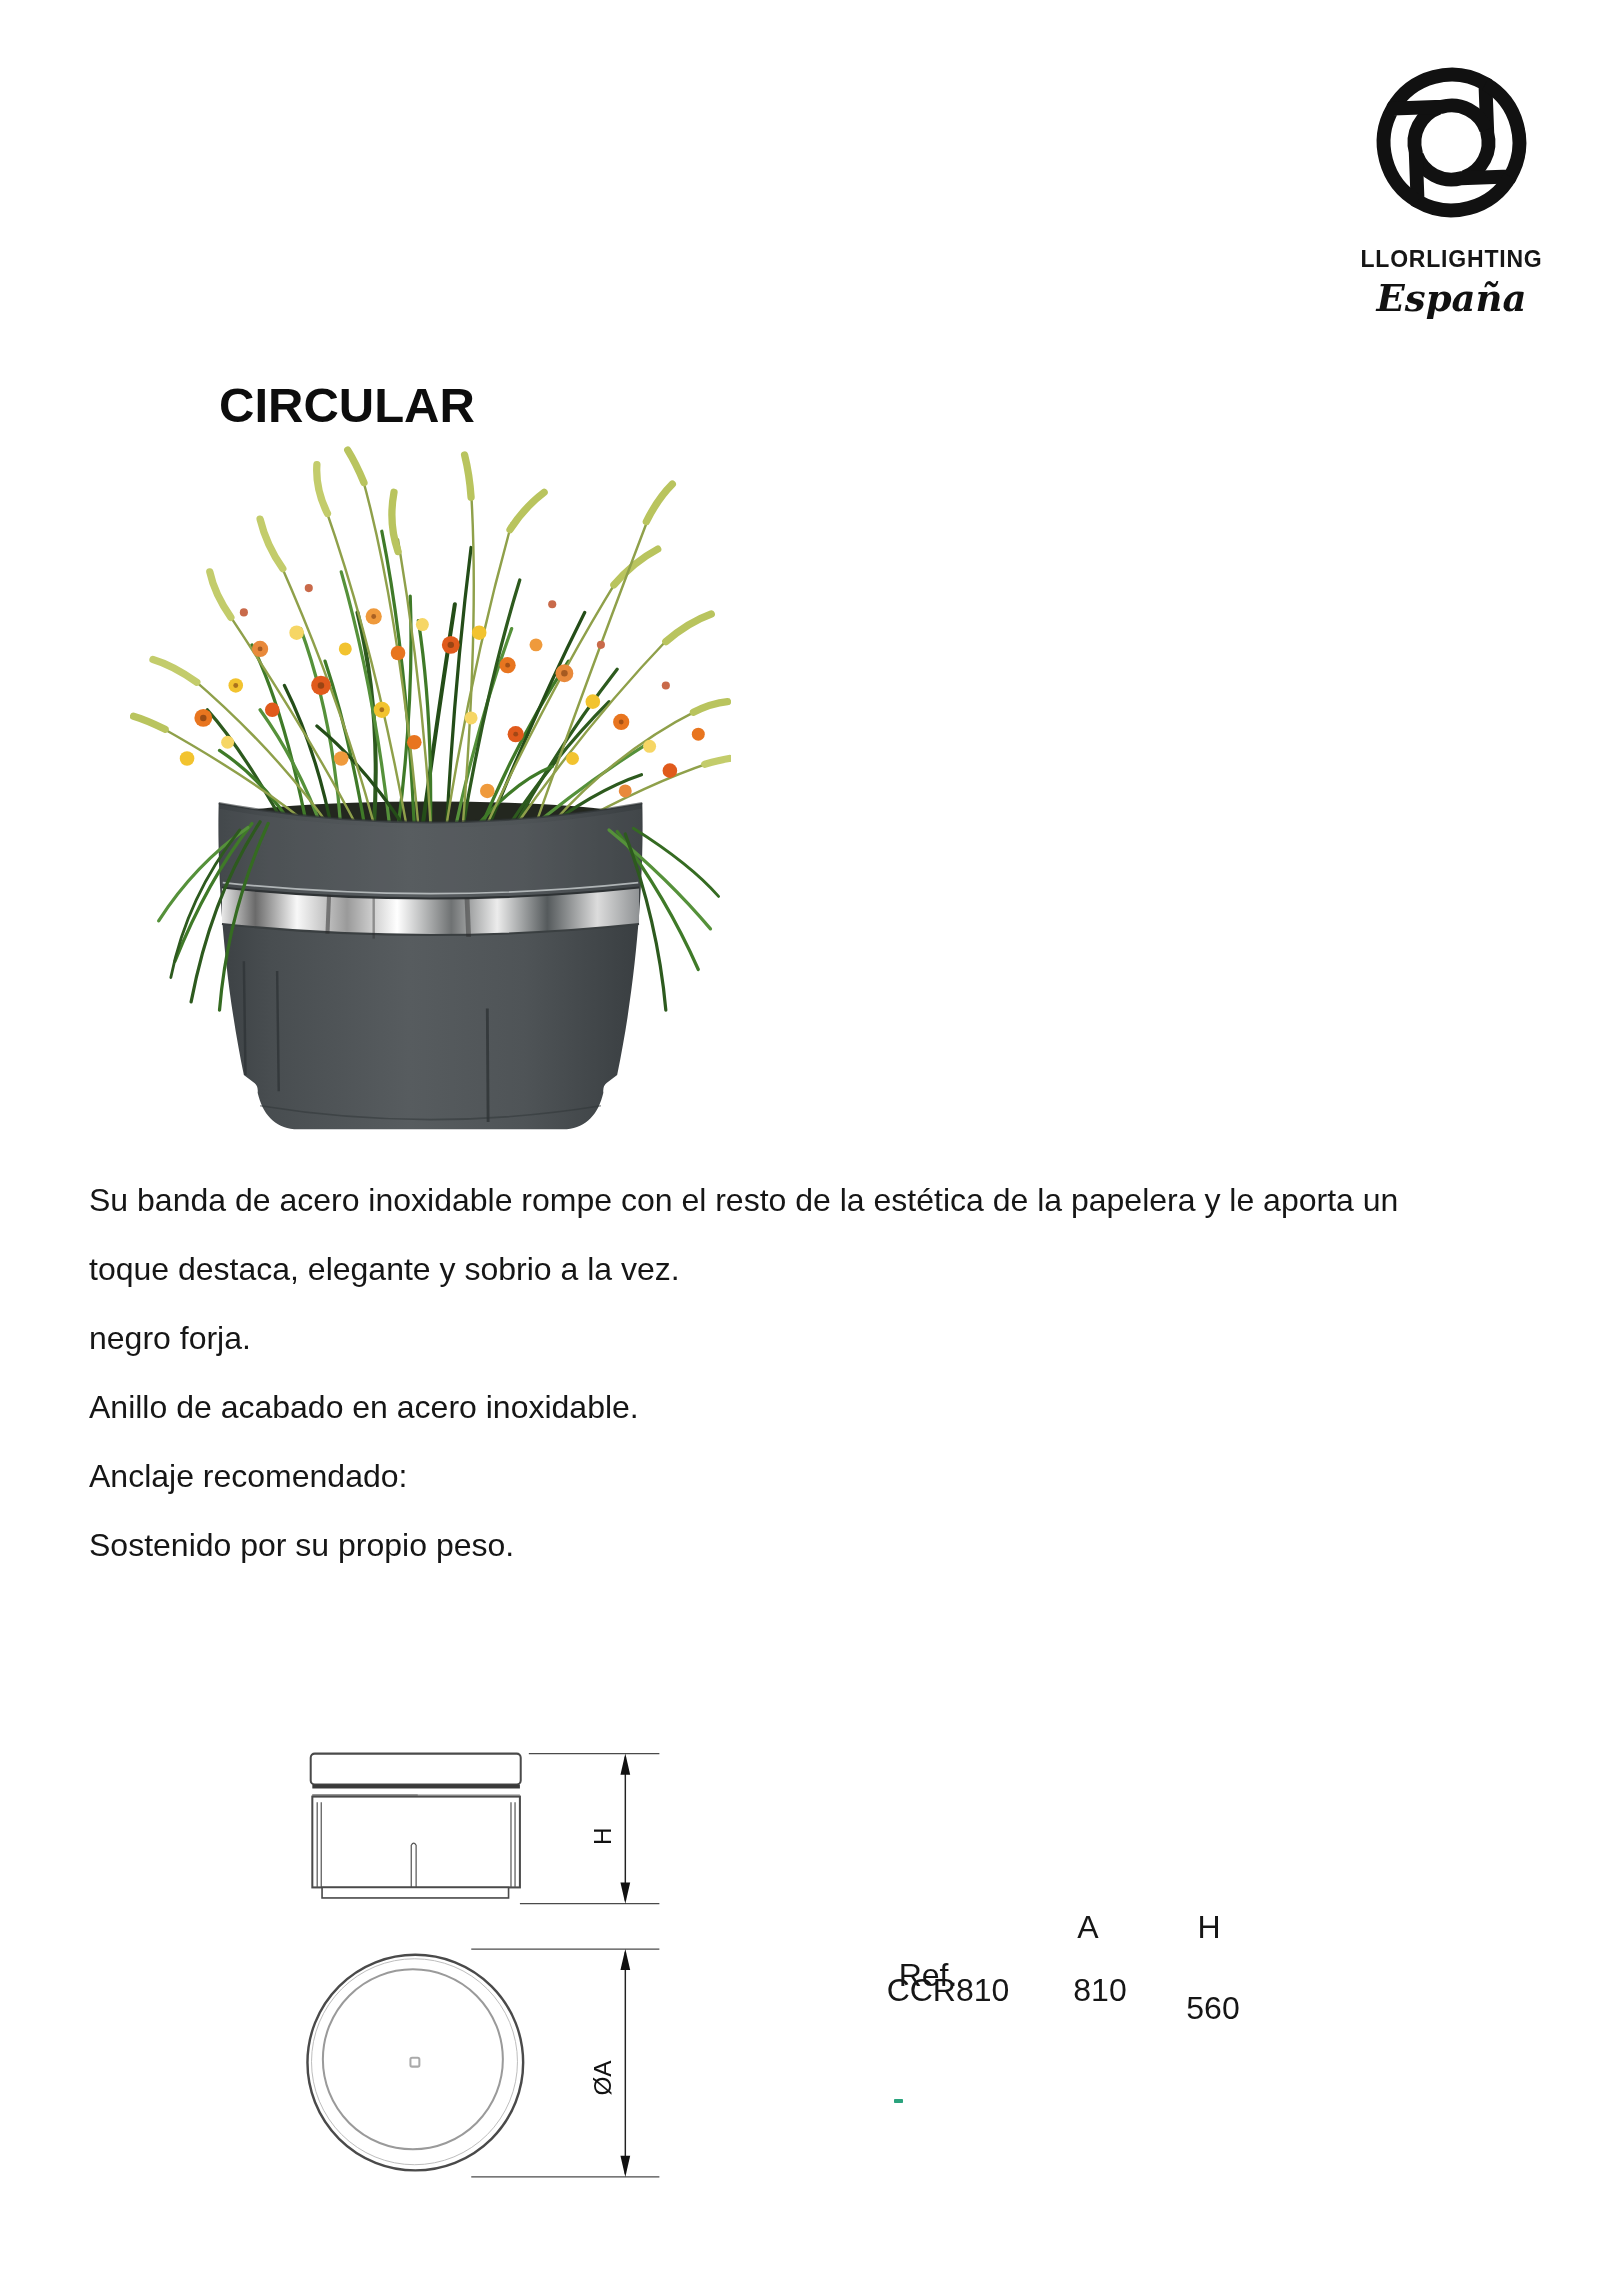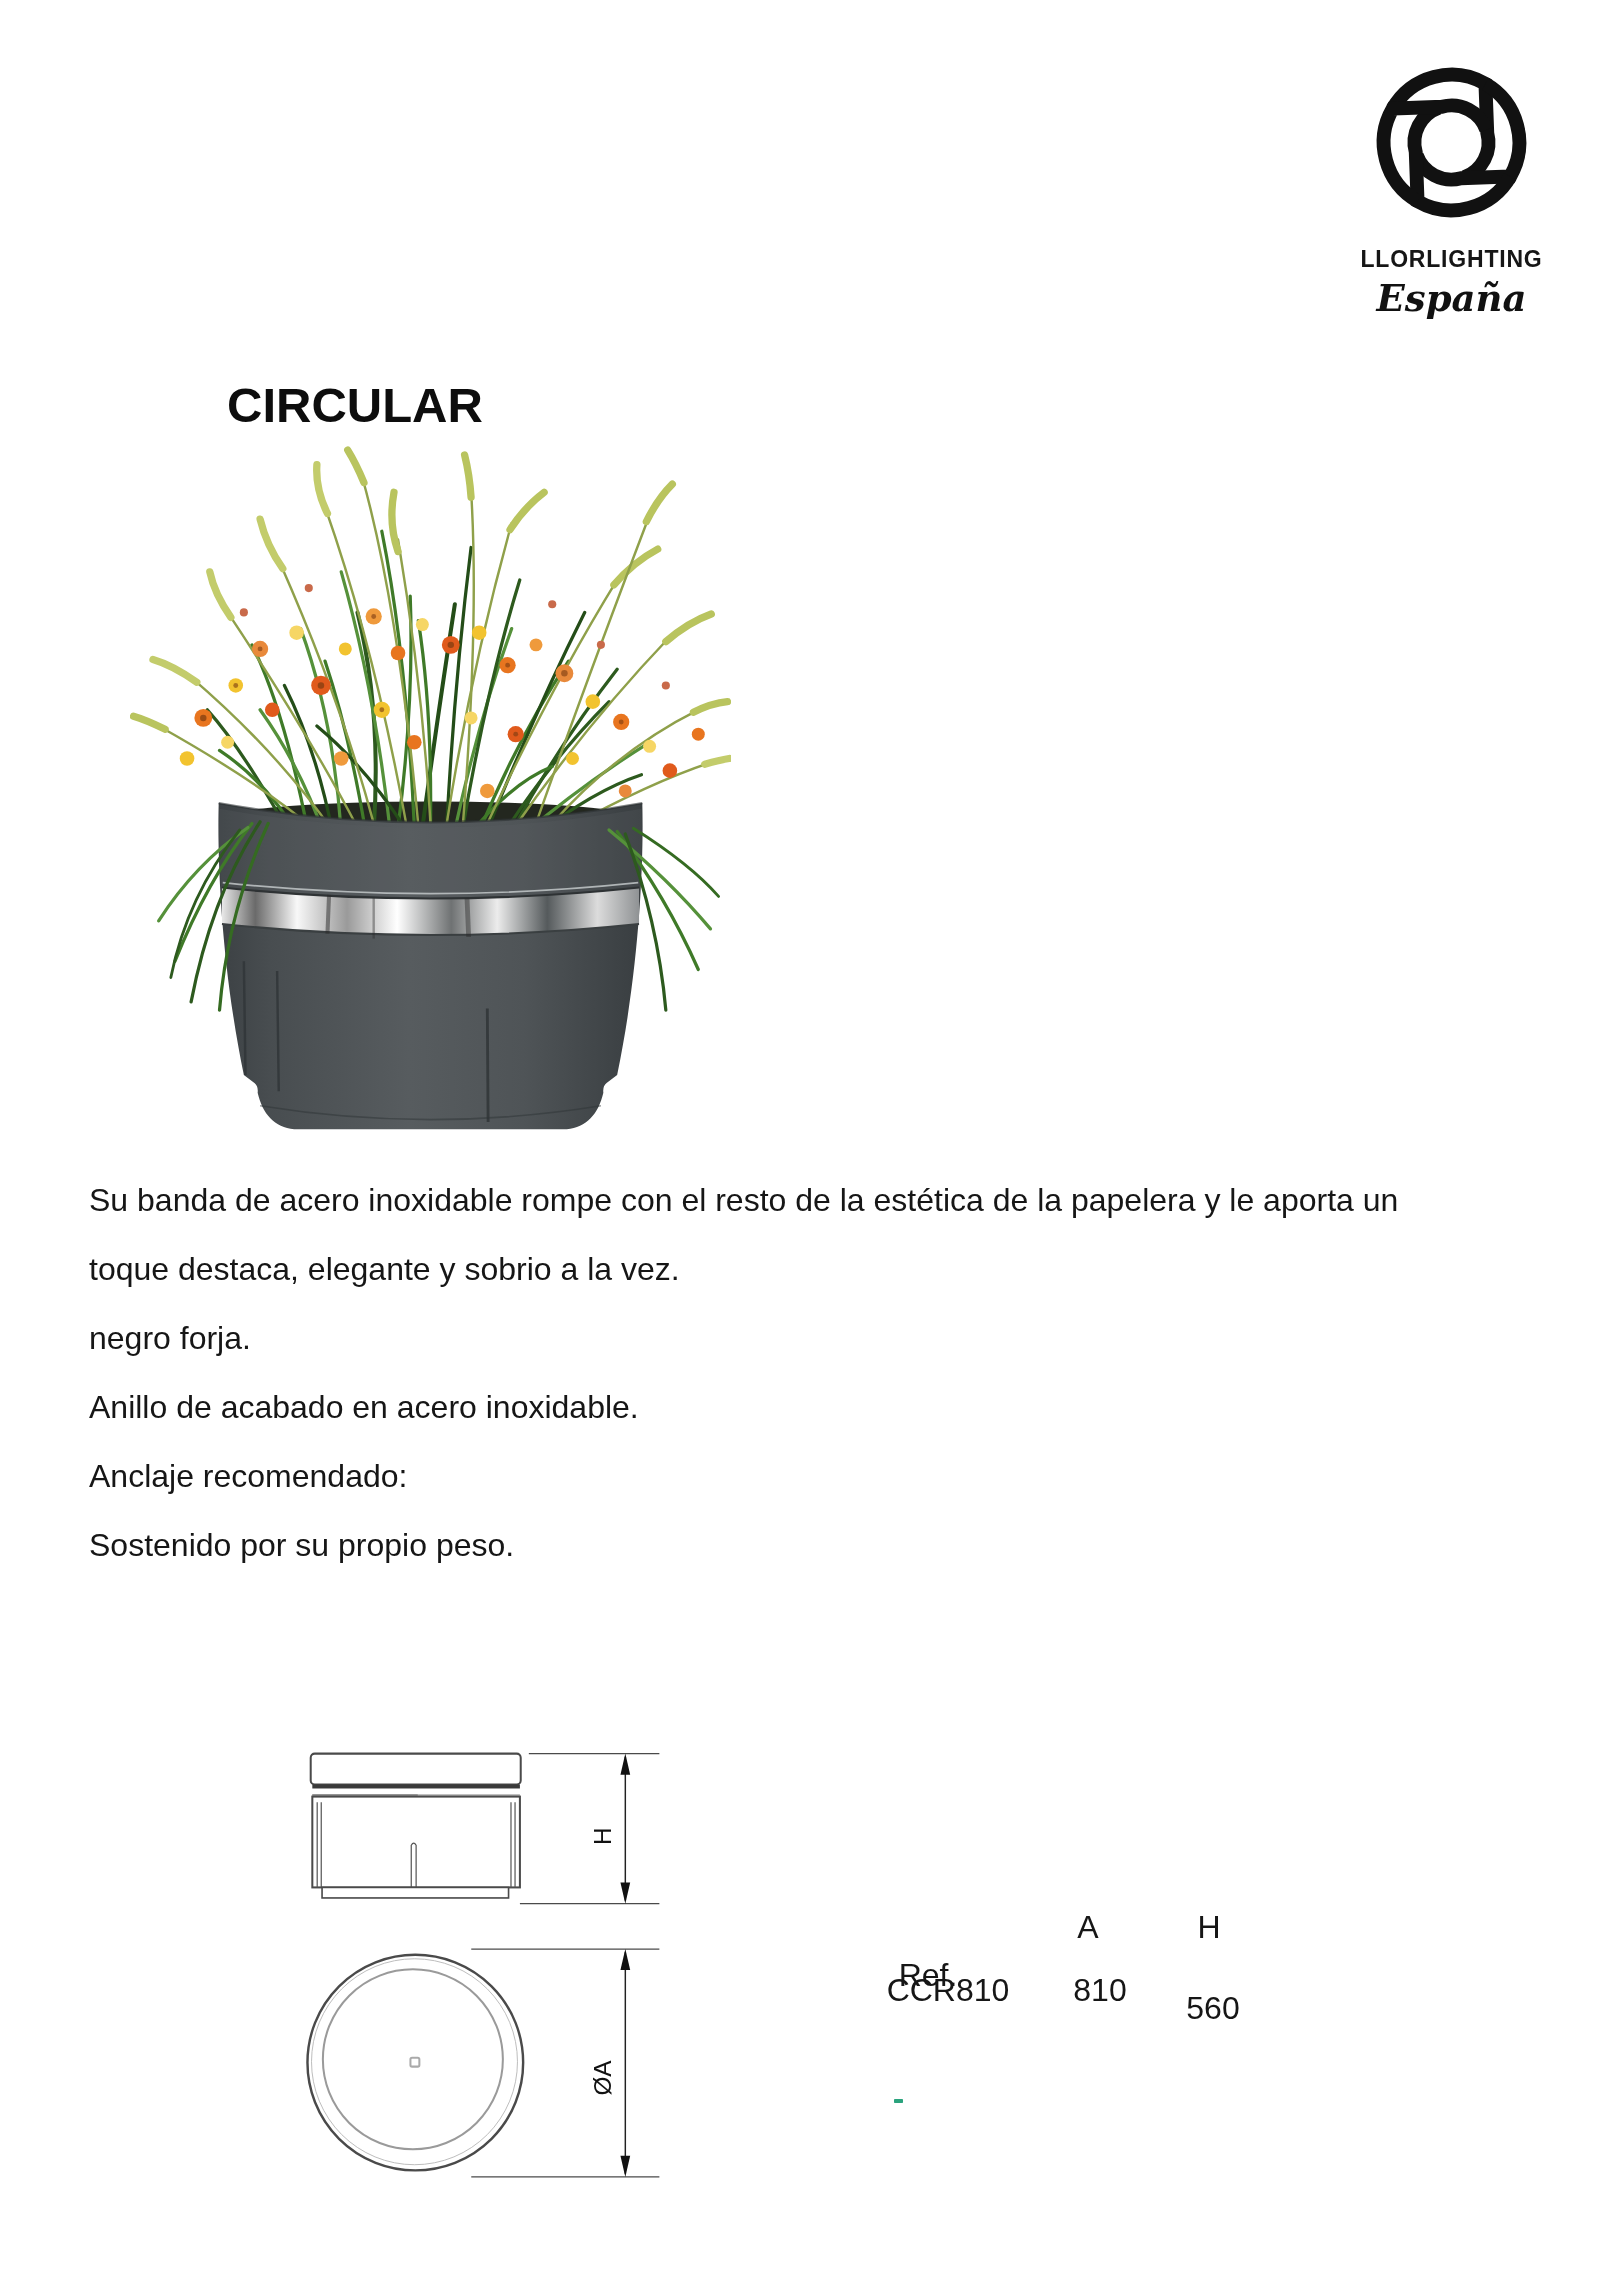--- a/index.html
+++ b/index.html
@@ -23,21 +23,21 @@
   .brand-country{
     left:1338px;top:276px;width:227px;
     text-align:center;
     font-family:"DejaVu Serif","Liberation Serif",serif;
     font-style:italic;font-weight:600;
     font-size:37px;color:#111;
   }
 
   
   .page-title{
-    left:227px;top:377px;
+    left:219px;top:377px;
     font-size:49px;font-weight:bold;letter-spacing:0px;color:#0d0d0d;
   }
 
   
   .description{
     left:89px;top:1166px;width:1469px;
     font-size:32px;line-height:69px;color:#161616;
   }
   .description .line{height:69px;white-space:nowrap;}
 

